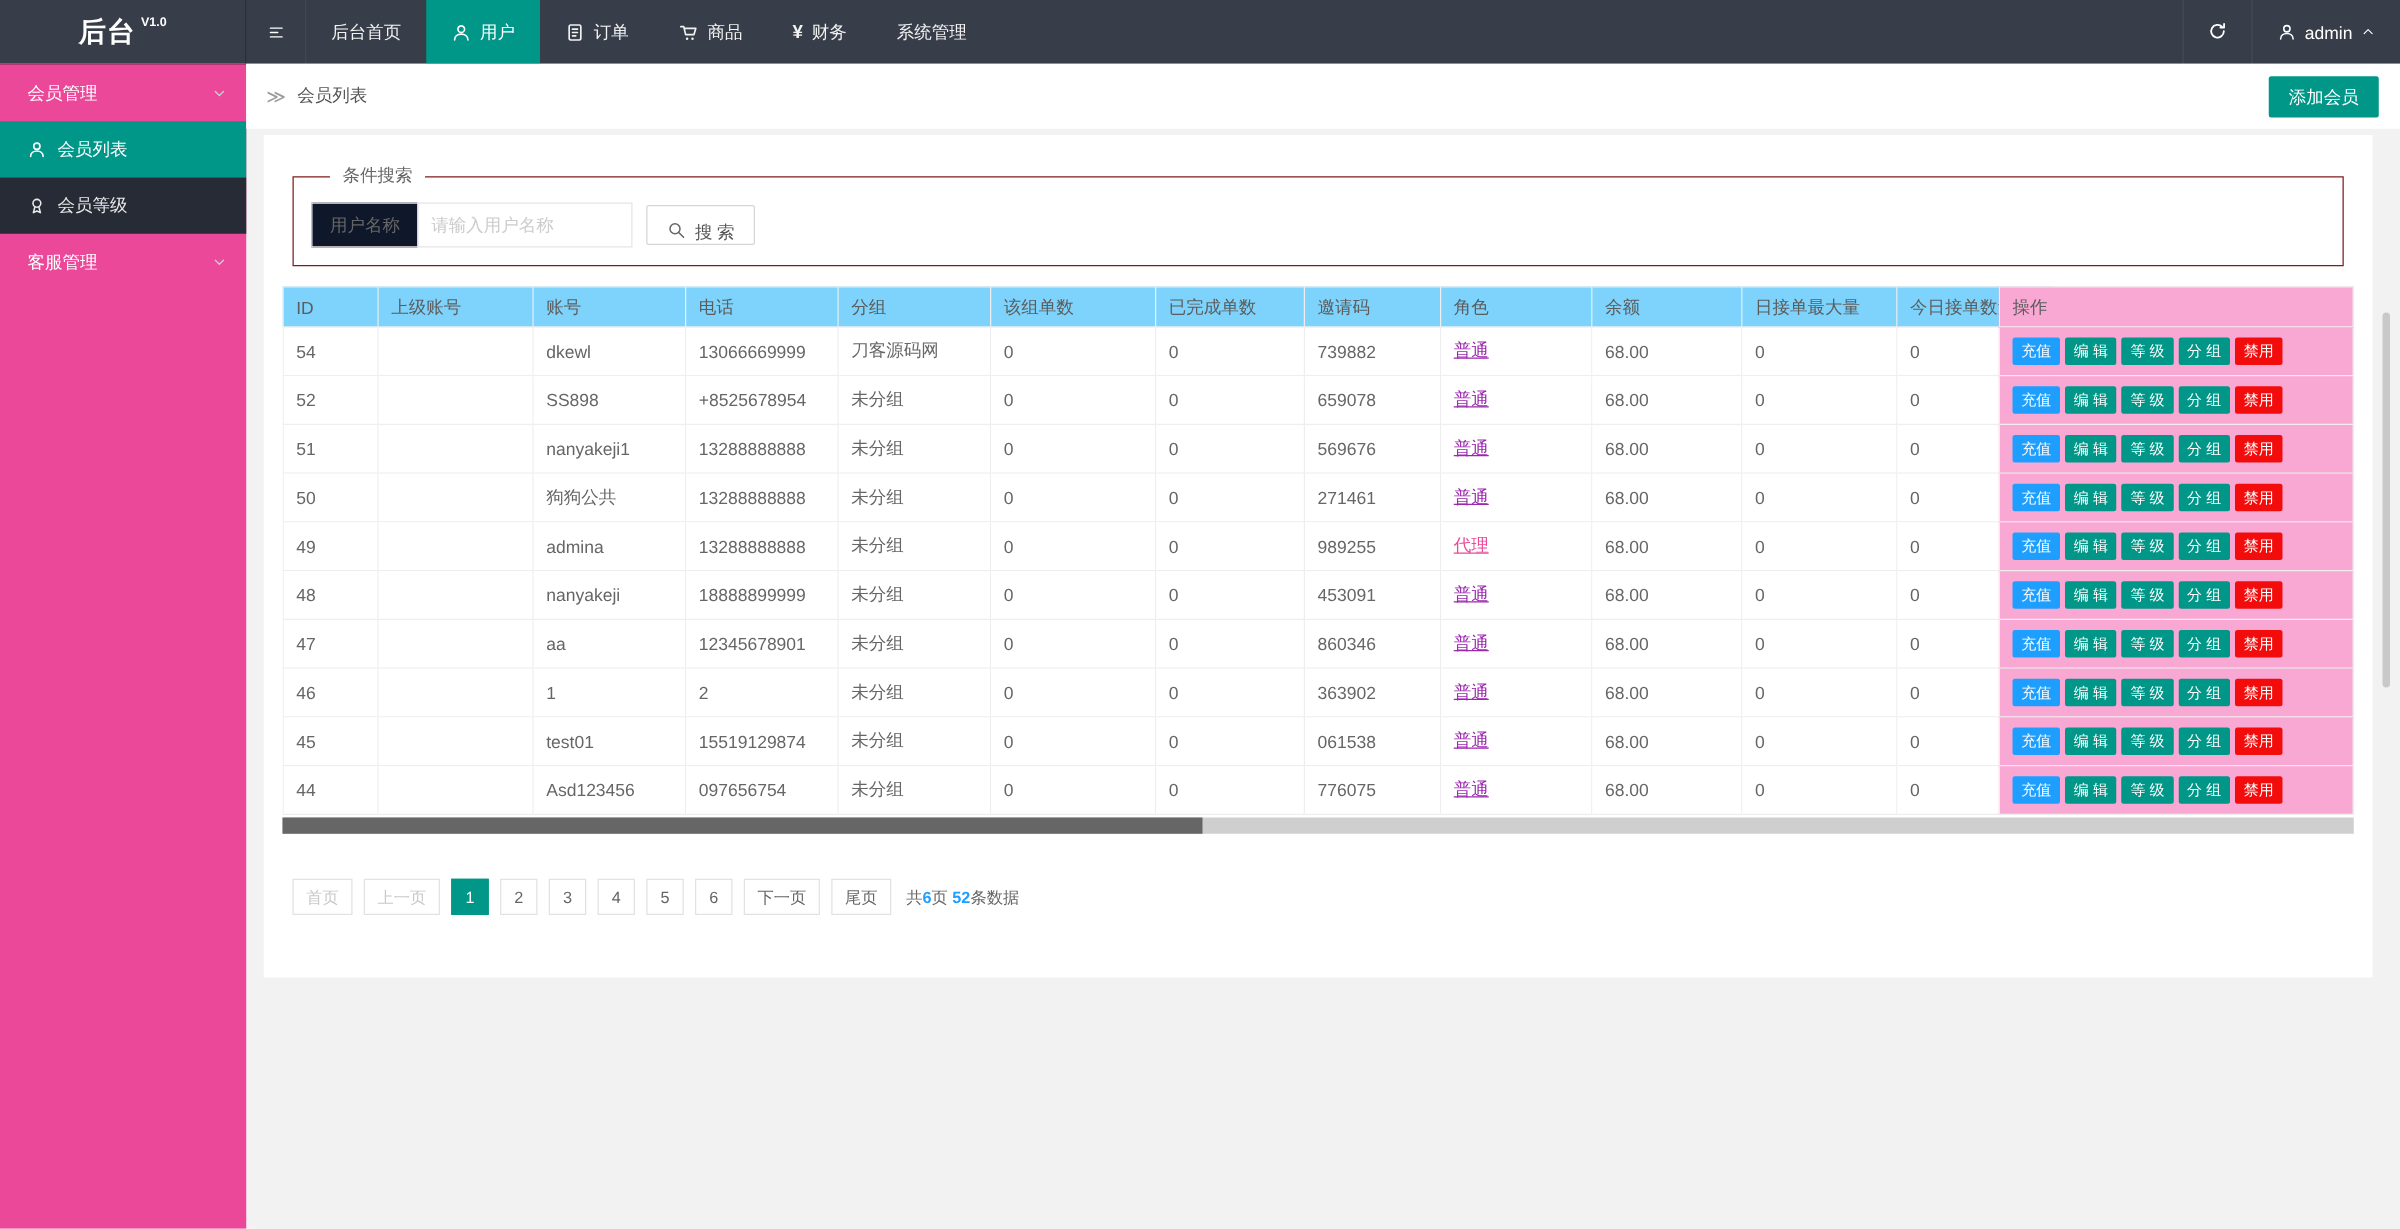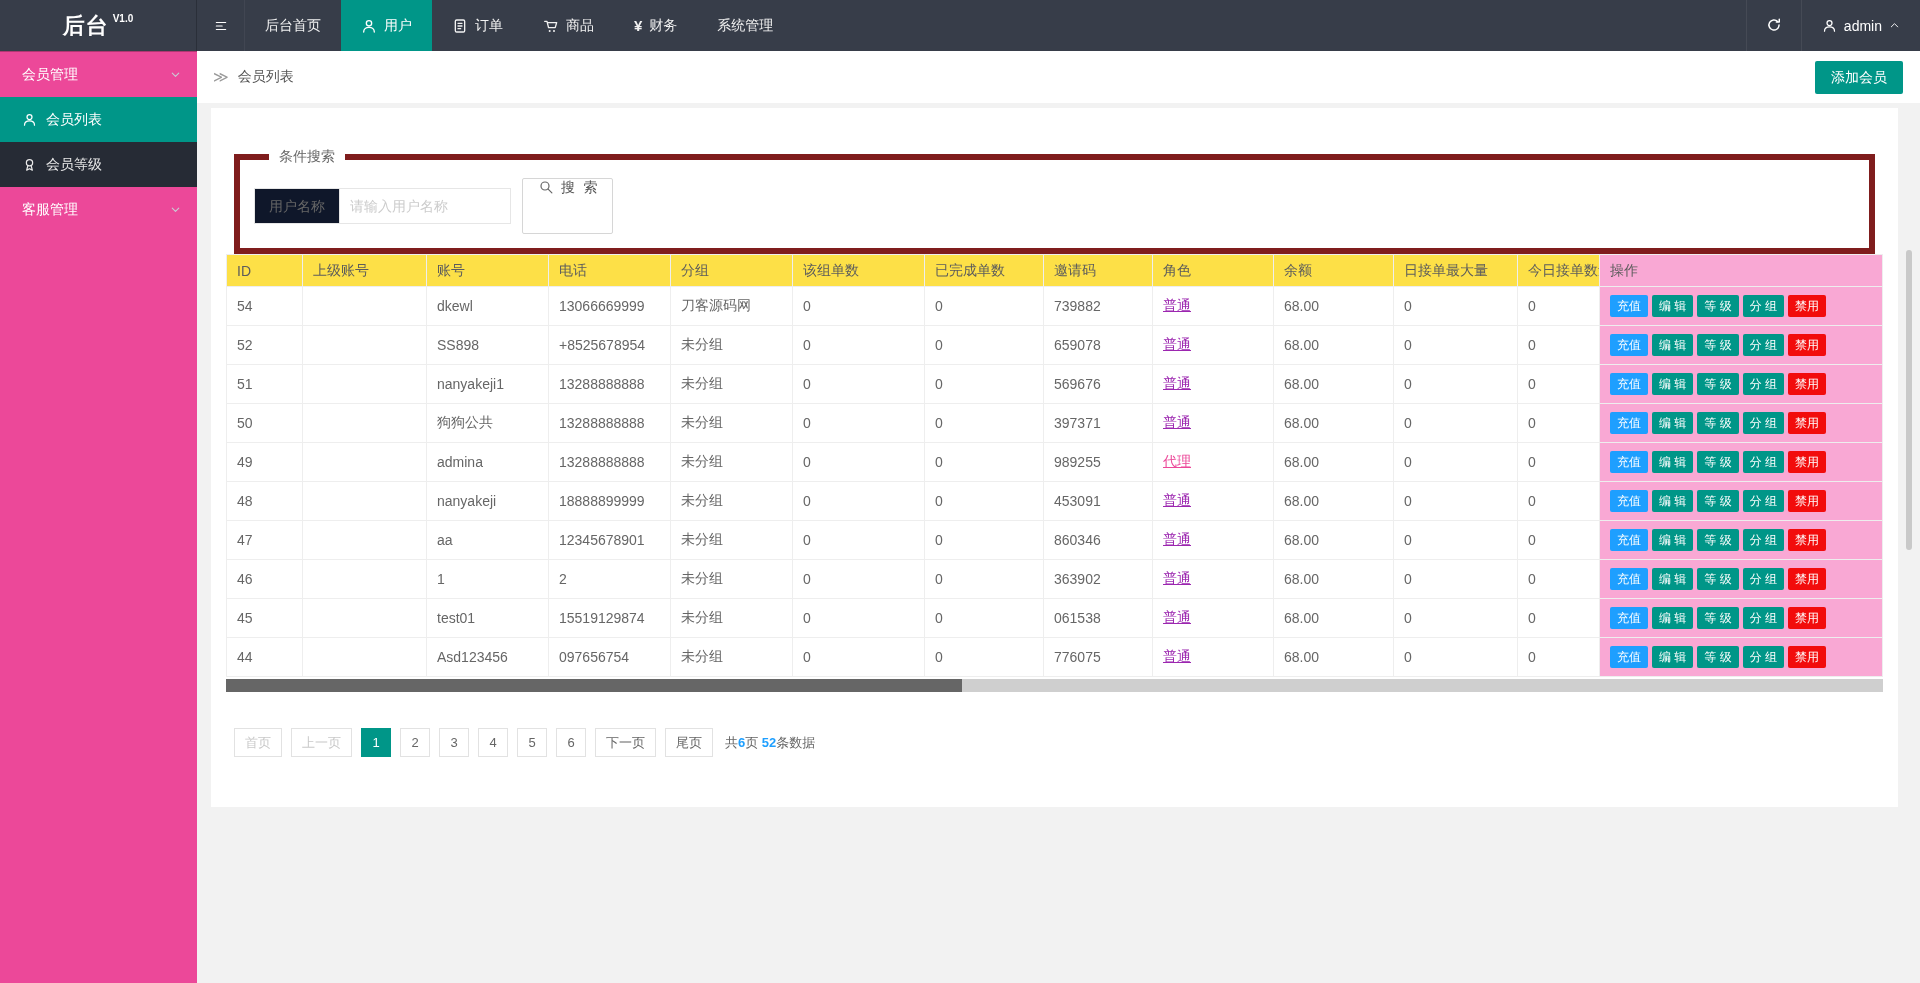--- a/index.html
+++ b/index.html
@@ -40,39 +40,39 @@
   .side-item.active { background:#009688; color:#fff; }
   
   .main { margin-left:197px; }
   .breadcrumb-bar { position:relative; height:52px; background:#fff; display:flex; align-items:center; padding-left:16px; }
   .bc-icon { color:#9a9a9a; font-size:15px; margin-right:9px; }
   .bc-label { color:#555; font-size:14px; }
   .add-btn { position:absolute; right:17px; top:10px; height:33px; padding:0 16px; background:#009688; color:#fff;
              border:none; border-radius:2px; font-size:14px; cursor:pointer; font-family:inherit;}
   .card { margin:5px 22px 0 14px; background:#fff; padding:0 15px 50px 15px; }
   
-  .search-fieldset { margin:0 8px; position:relative; top:40px; margin-bottom:40px; border:6px solid #7f1d1d; padding:10px 14px 14px; }
+  .search-fieldset { margin:0 8px; position:relative; top:24px; margin-bottom:40px; border:1px solid #7f1d1d; padding:10px 14px 14px; }
   .search-fieldset legend { margin-left:15px; padding:0 10px; font-size:14px; color:#666; }
   .search-row { display:flex; align-items:center; margin-top:2px; }
   .field-label { height:36px; line-height:34px; padding:0 14px; border:1px solid #e6e6e6; background:#0f172a;
                  color:#666; font-size:14px; border-right:none; }
   .field-input { height:36px; width:172px; border:1px solid #e6e6e6; padding:0 10px; font-size:14px; color:#666;
                  outline:none; font-family:inherit;}
   .field-input::placeholder { color:#ccc; }
-  .search-btn { margin-left:11px; height:56px; padding:0 15px; background:#fff; border:1px solid #d6d6d6; border-radius:2px;
-                display:inline-flex; align-items:flex-start; gap:7px; font-size:14px; color:#555; cursor:pointer; font-family:Liberation Mono, monospace;}
+  .search-btn { margin-left:11px; height:32px; padding:0 15px; background:#fff; border:1px solid #d6d6d6; border-radius:2px;
+                display:inline-flex; align-items:flex-end; gap:7px; font-size:14px; color:#555; cursor:pointer; font-family:Liberation Serif, serif;}
   .search-btn svg { width:16px; height:16px; fill:none; stroke:#666; stroke-width:1.8; stroke-linecap:round;}
   
   .table-zone { margin-top:17px; }
   .table-viewport { width:100%; overflow:hidden; }
   table { table-layout:fixed; width:1700px; border-collapse:separate; border-spacing:0; }
   th, td { padding:0 10px; text-align:left; white-space:nowrap; overflow:hidden; background:#fff;
            border-right:1px solid #eee; border-bottom:1px solid #eee; font-size:14px; }
   th:first-child, td:first-child { border-left:1px solid #eee; }
-  thead th { height:33px; background:#fde047; font-weight:400; color:#5c5c5c; border-top:1px solid #eee; }
+  thead th { height:33px; background:#7dd3fc; font-weight:400; color:#5c5c5c; border-top:1px solid #eee; }
   tbody td { height:39px; color:#666; }
   th.op, td.op { position:sticky; right:0; background:#f9a8d4; border-left:1px solid #eee; z-index:2; }
   .role-link { text-decoration:underline; cursor:pointer; }
   .act { display:inline-block; padding:5px 7px; margin-right:4px; border-radius:2px; color:#fff; font-size:12px;
          line-height:1; cursor:pointer; }
   
   .hscroll { position:relative; height:13px; background:#cfcfcf; margin-top:2px; cursor:pointer; }
   .hscroll .thumb { position:absolute; left:0; top:0; bottom:0; width:44.4%; background:#666; }
   
   .pager { margin:36px 0 0 8px; display:flex; align-items:center; }
@@ -306,21 +306,21 @@
                 <td class="op"><a class="act" style="background:#1E9FFF">充值</a><a class="act" style="background:#009688">编 辑</a><a class="act" style="background:#009688">等 级</a><a class="act" style="background:#009688">分 组</a><a class="act" style="background:#F20C0C">禁用</a></td>
               </tr>
               <tr>
                 <td>50</td>
                 <td></td>
                 <td>狗狗公共</td>
                 <td>13288888888</td>
                 <td>未分组</td>
                 <td>0</td>
                 <td>0</td>
-                <td>397371</td>
+                <td>271461</td>
                 <td><span class="role-link" style="color:#9C27B0">普通</span></td>
                 <td>68.00</td>
                 <td>0</td>
                 <td>0</td>
                 <td class="op"><a class="act" style="background:#1E9FFF">充值</a><a class="act" style="background:#009688">编 辑</a><a class="act" style="background:#009688">等 级</a><a class="act" style="background:#009688">分 组</a><a class="act" style="background:#F20C0C">禁用</a></td>
               </tr>
               <tr>
                 <td>49</td>
                 <td></td>
                 <td>admina</td>

